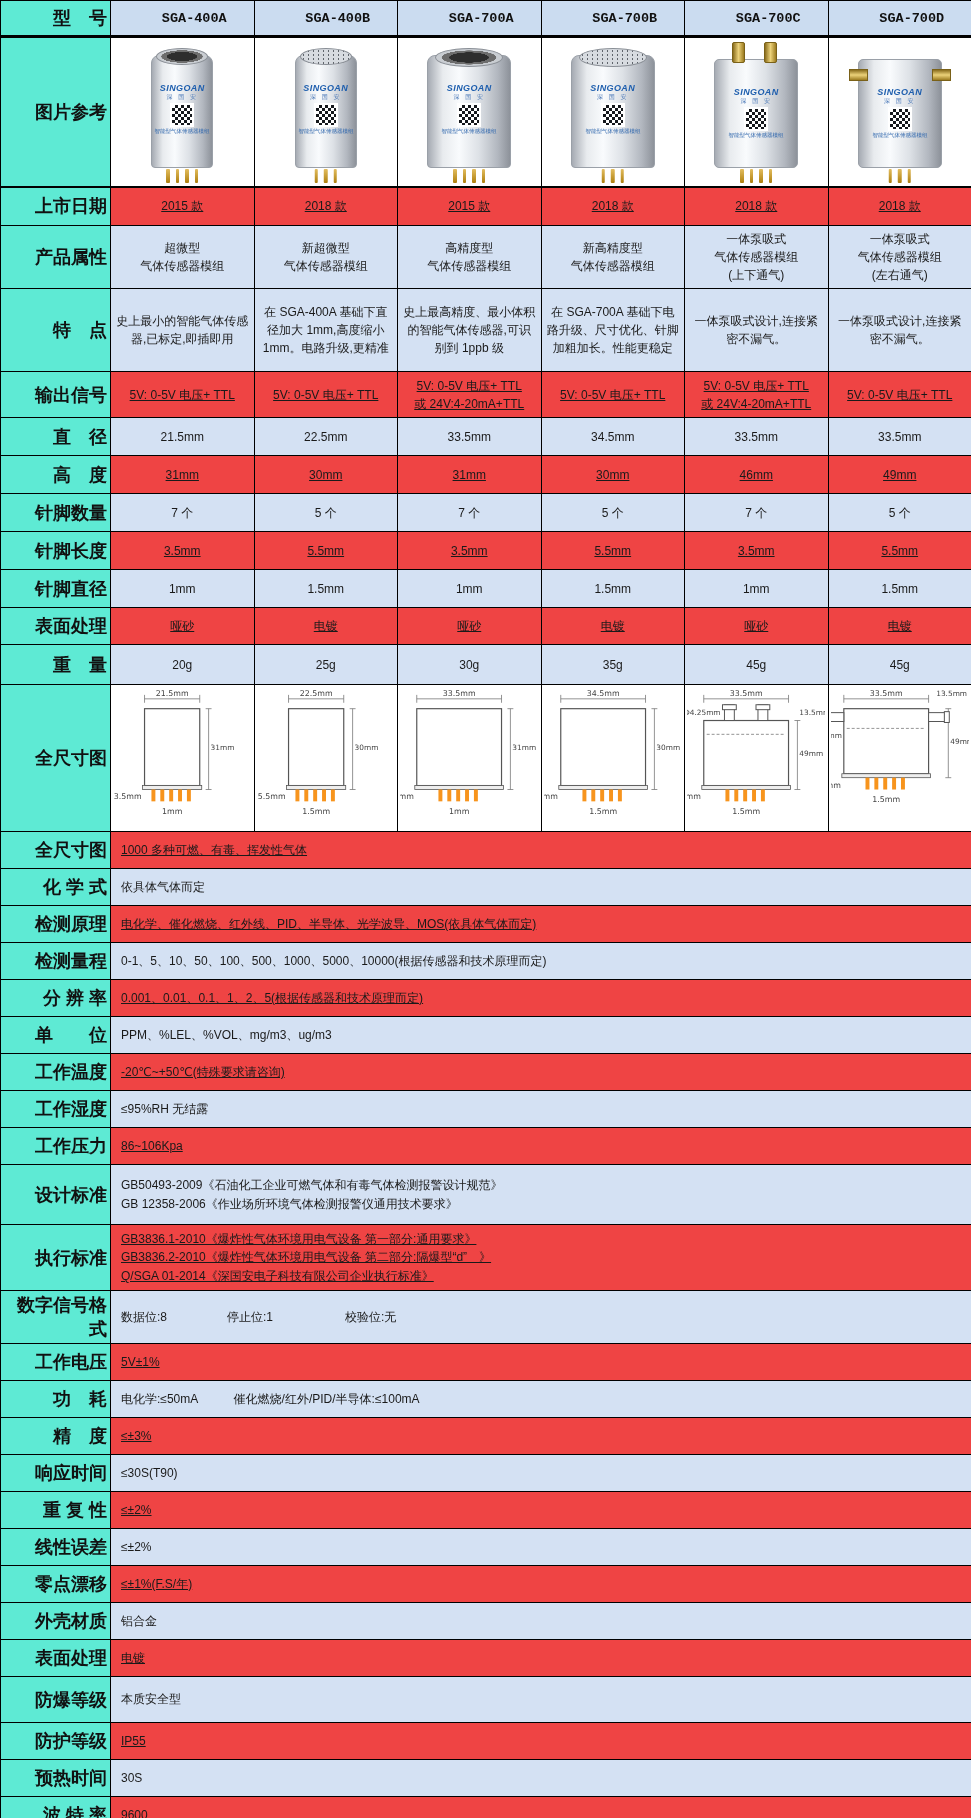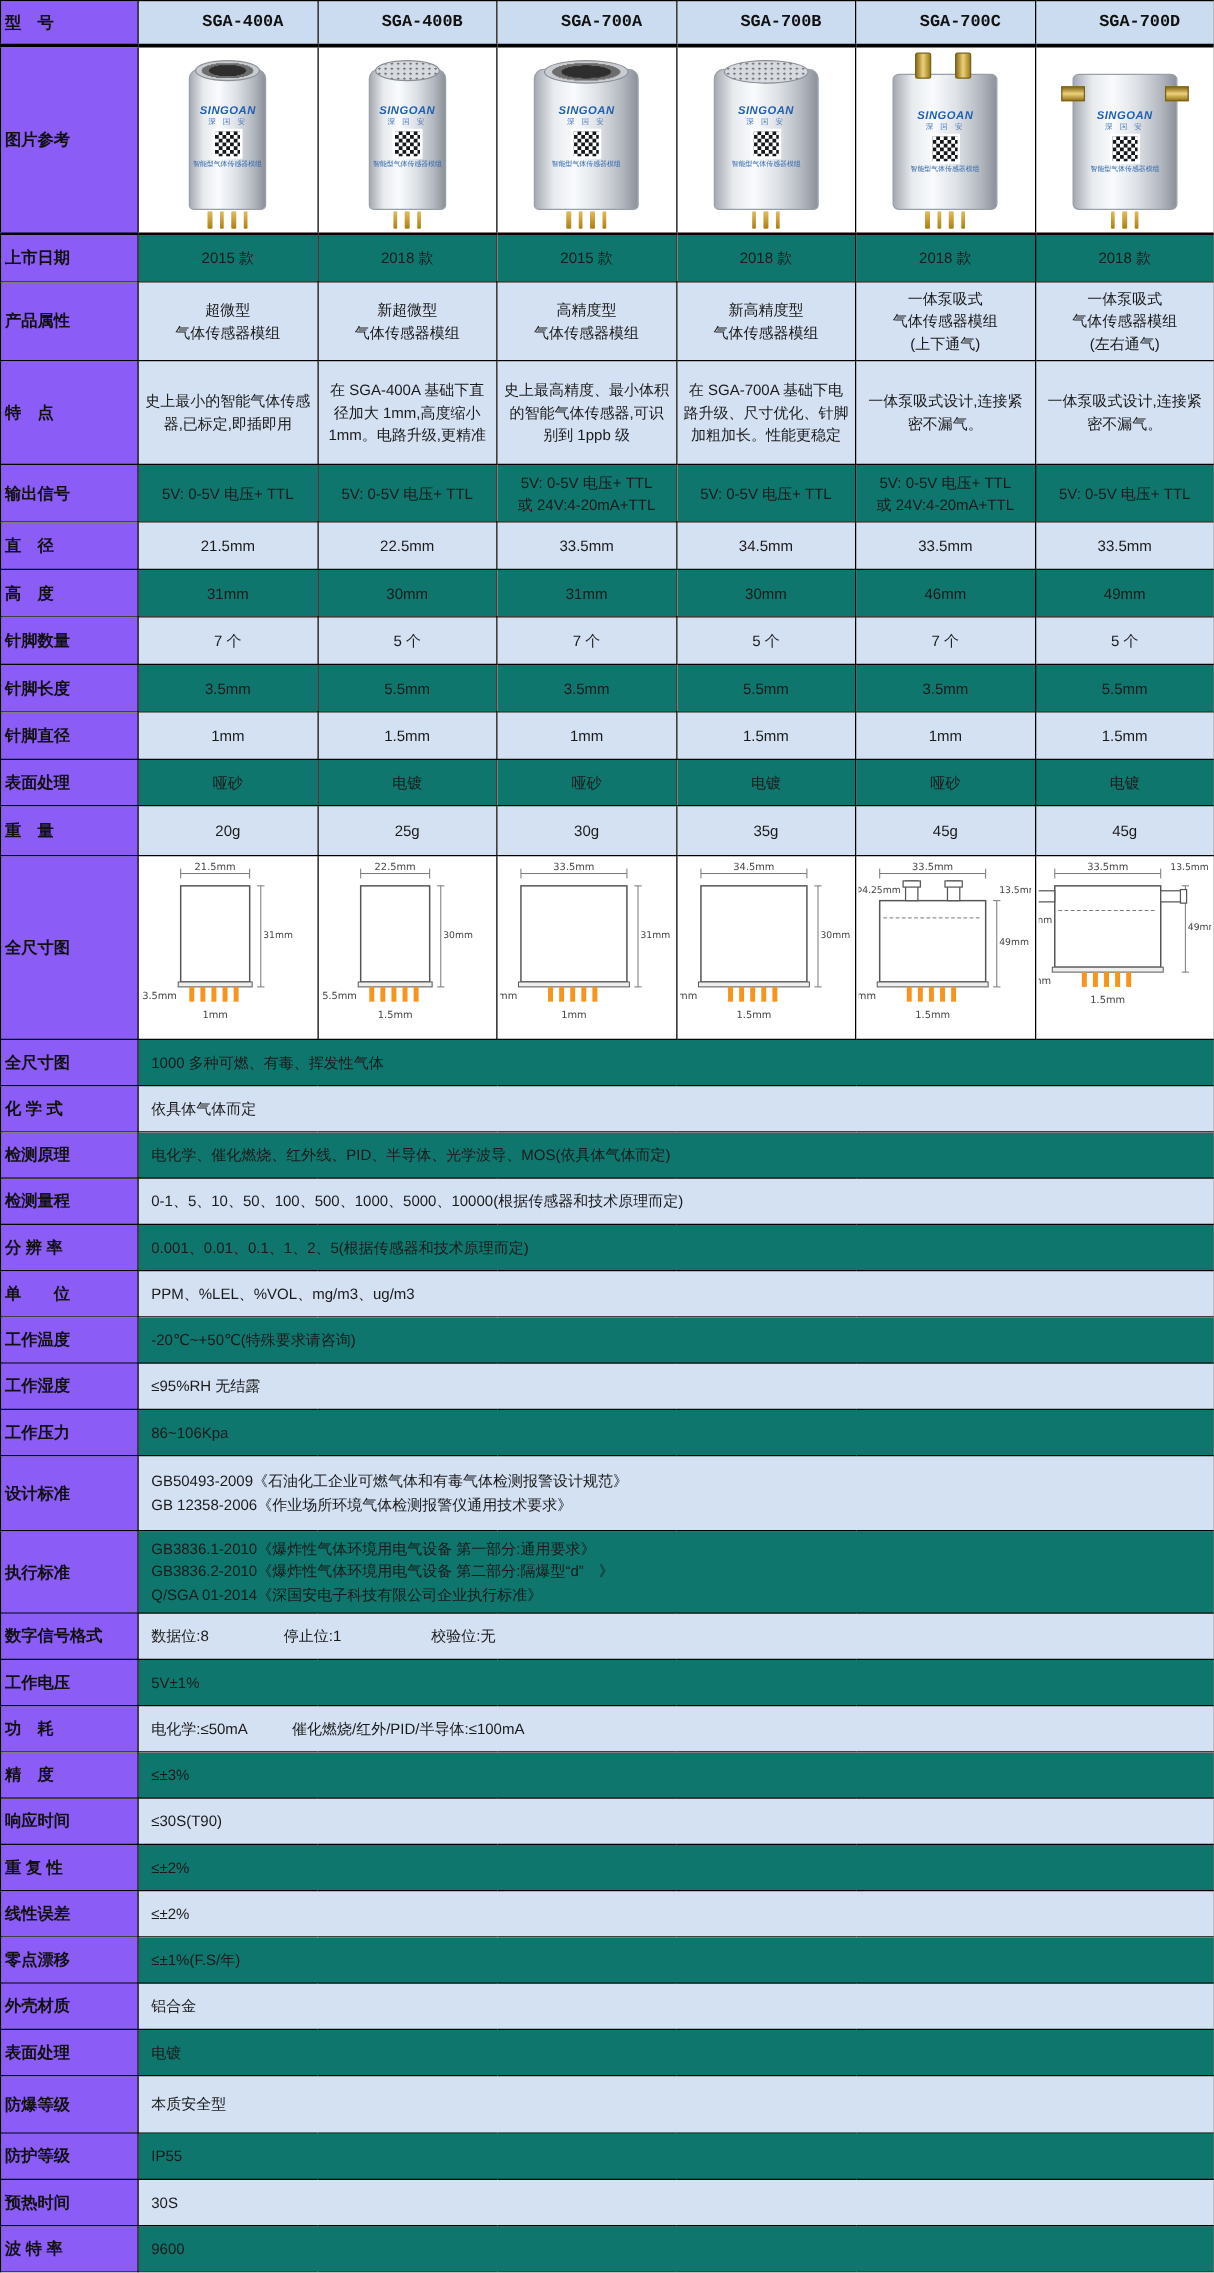--- a/index.html
+++ b/index.html
@@ -1,27 +1,27 @@
 <!DOCTYPE html>
 <html><head>
 <meta charset="utf-8">
 <style>
   html,body{margin:0;padding:0;background:#fff;}
   .page{width:971px;font-family:"Liberation Sans","DejaVu Sans",sans-serif;}
   table{border-collapse:collapse;table-layout:fixed;width:971px;border:1px solid #000;}
   col.c-lbl{width:110px;}
   col.c-data{width:143.5px;}
   th,td{border:1px solid #000;overflow:hidden;vertical-align:middle;padding:1px 4px;}
-  th.lbl{background:#8b5cf6;font-weight:bold;font-size:13px;color:#111;text-align:left;padding:2px 3px;}
+  th.lbl{background:#5eead4;font-weight:bold;font-size:18px;color:#111;text-align:right;padding:2px 3px;}
   tr.hdr th{border-bottom:3px solid #000;height:30px;}
   tr.hdr .model{background:#cbdcf0;font-family:"Liberation Mono","DejaVu Sans Mono",monospace;font-weight:bold;font-size:13.5px;color:#111;text-align:center;padding-left:28px;}
   #t-img th,#t-img td{border-bottom:2px solid #000;}
   td.val{font-size:12px;text-align:center;color:#1a1a1a;white-space:pre-line;line-height:1.5;}
   td.fullval{font-size:12px;text-align:left;color:#1a1a1a;white-space:pre-line;line-height:1.55;padding-left:10px;}
-  tr.bg-d td{background:#0f766e;}
+  tr.bg-d td{background:#ef4444;text-decoration:underline;}
   tr.bg-l td{background:#d4e1f3;}
   td.imgcell{background:#fff;text-align:center;}
   td.dimcell{background:#fff;padding:0;text-align:center;}
   
   .sensor{position:relative;width:100px;height:142px;margin:0 auto;}
   .bod{position:absolute;left:50%;transform:translateX(-50%);top:14px;bottom:15px;width:62px;
        background:linear-gradient(90deg,#a6abb3 0%,#e8ebee 18%,#f9fbfd 38%,#dde1e6 62%,#b2b7bf 85%,#8d929a 100%);
        border:1px solid #9aa0a8;border-radius:8px 8px 4px 4px;
        display:flex;flex-direction:column;align-items:center;padding-top:27px;box-sizing:border-box;}
   .s700 .bod{width:84px;}

